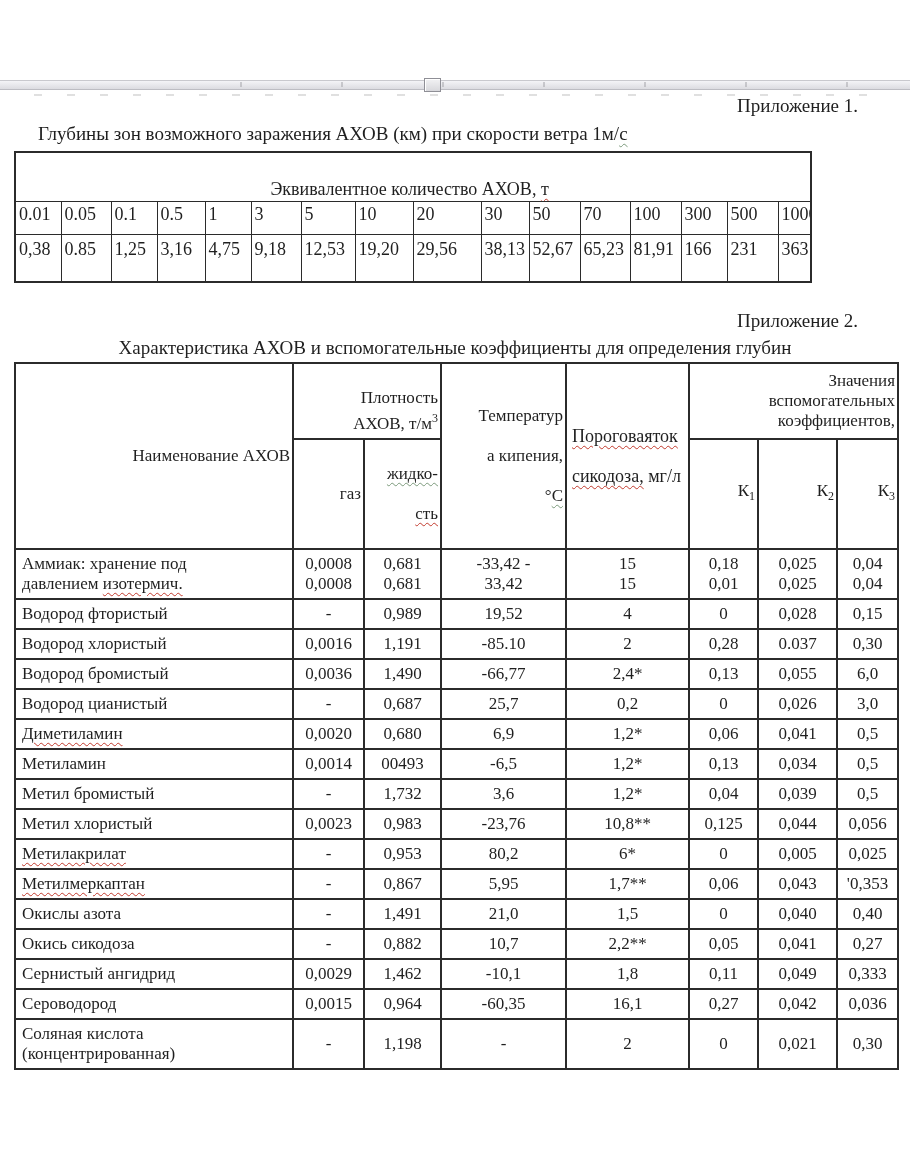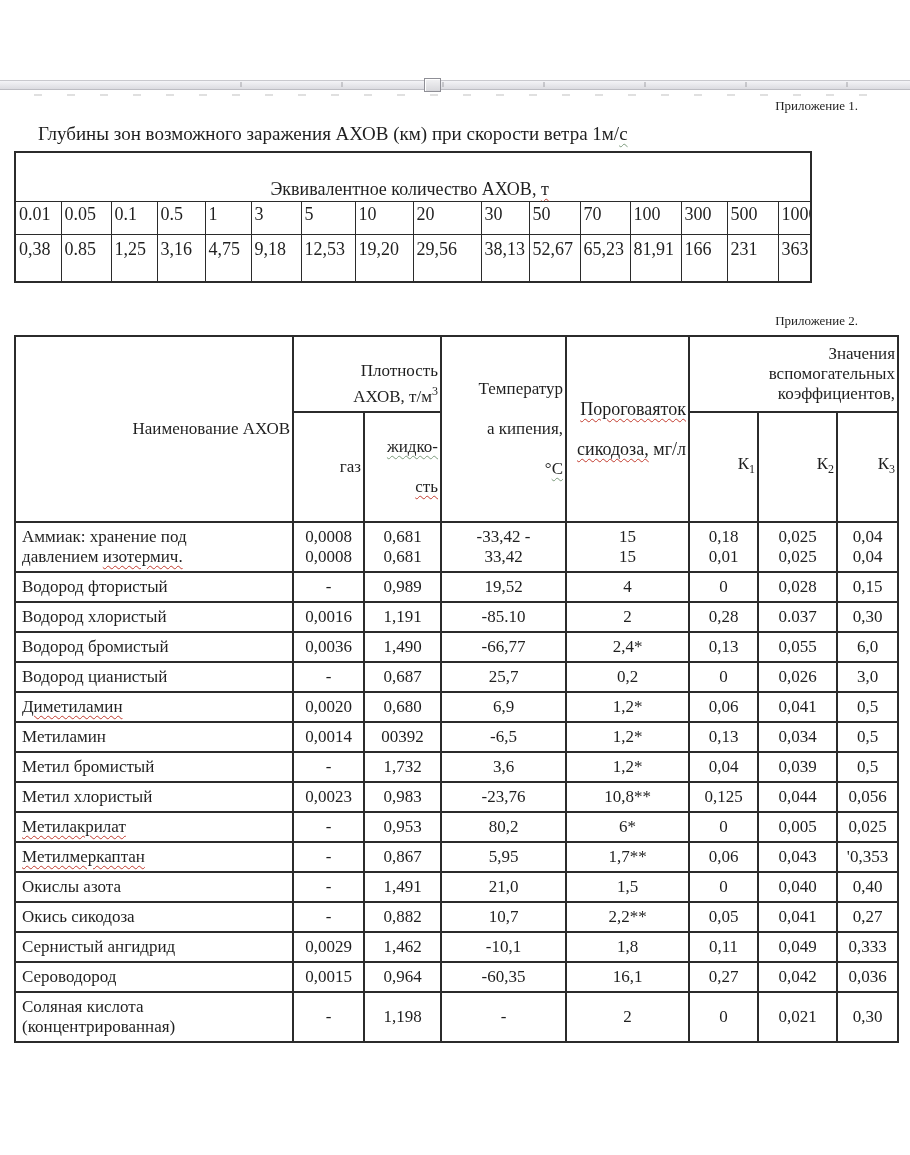--- a/index.html
+++ b/index.html
@@ -37,21 +37,21 @@
   .hbar-handle{
     position:absolute;left:424px;top:-3px;width:15px;height:12px;
     background:linear-gradient(#f2f2f4,#d8d8dc);
     border:1px solid #8f8f96;
     box-shadow:inset 1px 1px 0 #ffffff;
   }
   .content{padding-top:94px;}
   .appendix{
     text-align:right;
     padding-right:52px;
-    font-size:13px;
+    font-size:19px;
     line-height:24px;
   }
   .appendix2{margin-top:26px;}
   .title1{
     margin:3px 0 4px 38px;
     font-size:19px;
     line-height:26px;
   }
   .title2{
     text-align:center;
@@ -108,21 +108,21 @@
   #t2 col:nth-child(2){width:71px;}
   #t2 col:nth-child(3){width:77px;}
   #t2 col:nth-child(4){width:125px;}
   #t2 col:nth-child(5){width:123px;}
   #t2 col:nth-child(6){width:69px;}
   #t2 col:nth-child(7){width:79px;}
   #t2 col:nth-child(8){width:61px;}
   #t2 thead tr:nth-child(1) td{height:66px;}
   #t2 thead tr:nth-child(2) td{height:52px;}
   #t2 thead td{font-size:17px;text-align:right;}
-  #t2 td.dose-h{text-align:right;padding-left:5px;font-size:18px;}
+  #t2 td.dose-h{text-align:left;padding-left:5px;font-size:18px;}
   #t2 tbody td.name{text-align:left;padding-left:6px;margin-left:41px;}
   #t2 sub{font-size:12px;}
   #t2 sup{font-size:12px;}
 </style>
 </head>
 <body>
 
 <div class="page">
   <div class="doc-clip">
 
@@ -204,20 +204,21 @@
               <td>363</td>
             </tr>
           </tbody>
       </table>
 
       <div class="appendix appendix2">
         <span>Приложение 2.</span>
       </div>
 
       <div class="title2">
+        <div>Характеристика АХОВ и  вспомогательные коэффициенты для определения глубин</div>
       </div>
 
       <table id="t2">
         <colgroup>
             <col>
             <col>
             <col>
             <col>
             <col>
             <col>
@@ -320,21 +321,21 @@
               <td>0,680</td>
               <td>6,9</td>
               <td>1,2*</td>
               <td>0,06</td>
               <td>0,041</td>
               <td>0,5</td>
             </tr>
             <tr>
               <td class="name">Метиламин</td>
               <td>0,0014</td>
-              <td>00392</td>
+              <td>00493</td>
               <td>-6,5</td>
               <td>1,2*</td>
               <td>0,13</td>
               <td>0,034</td>
               <td>0,5</td>
             </tr>
             <tr>
               <td class="name">Метил бромистый</td>
               <td>-</td>
               <td>1,732</td>

